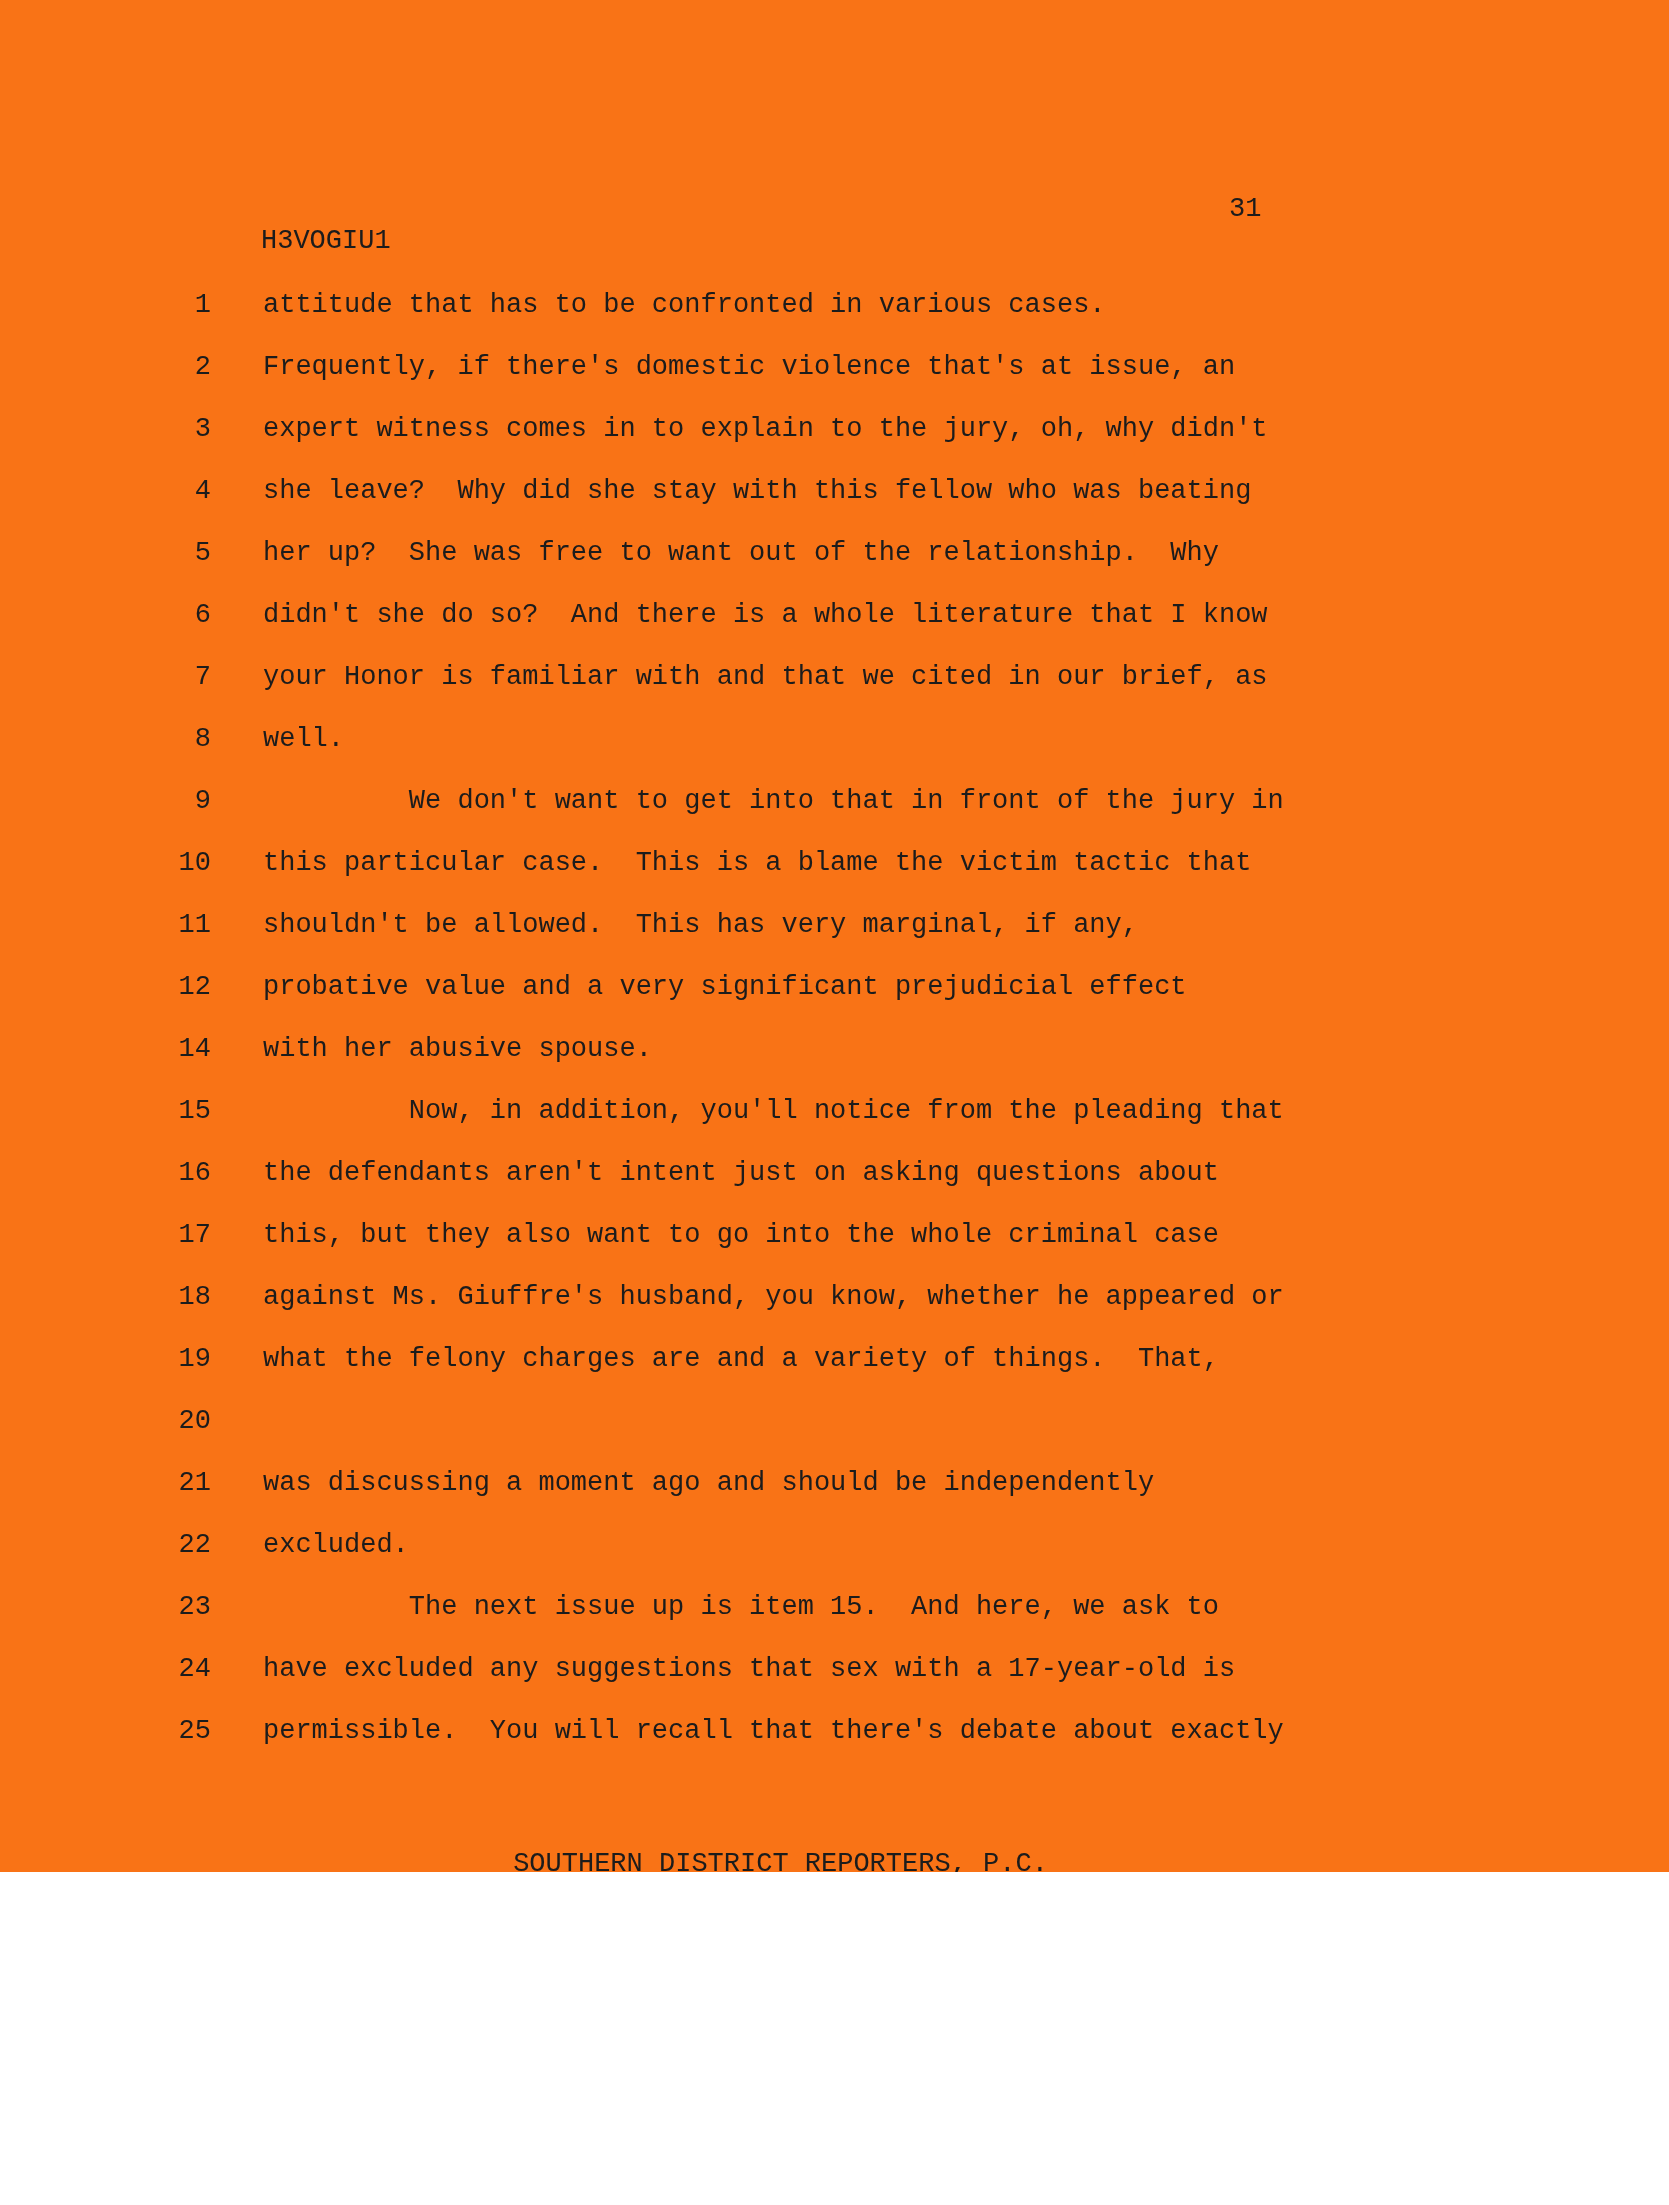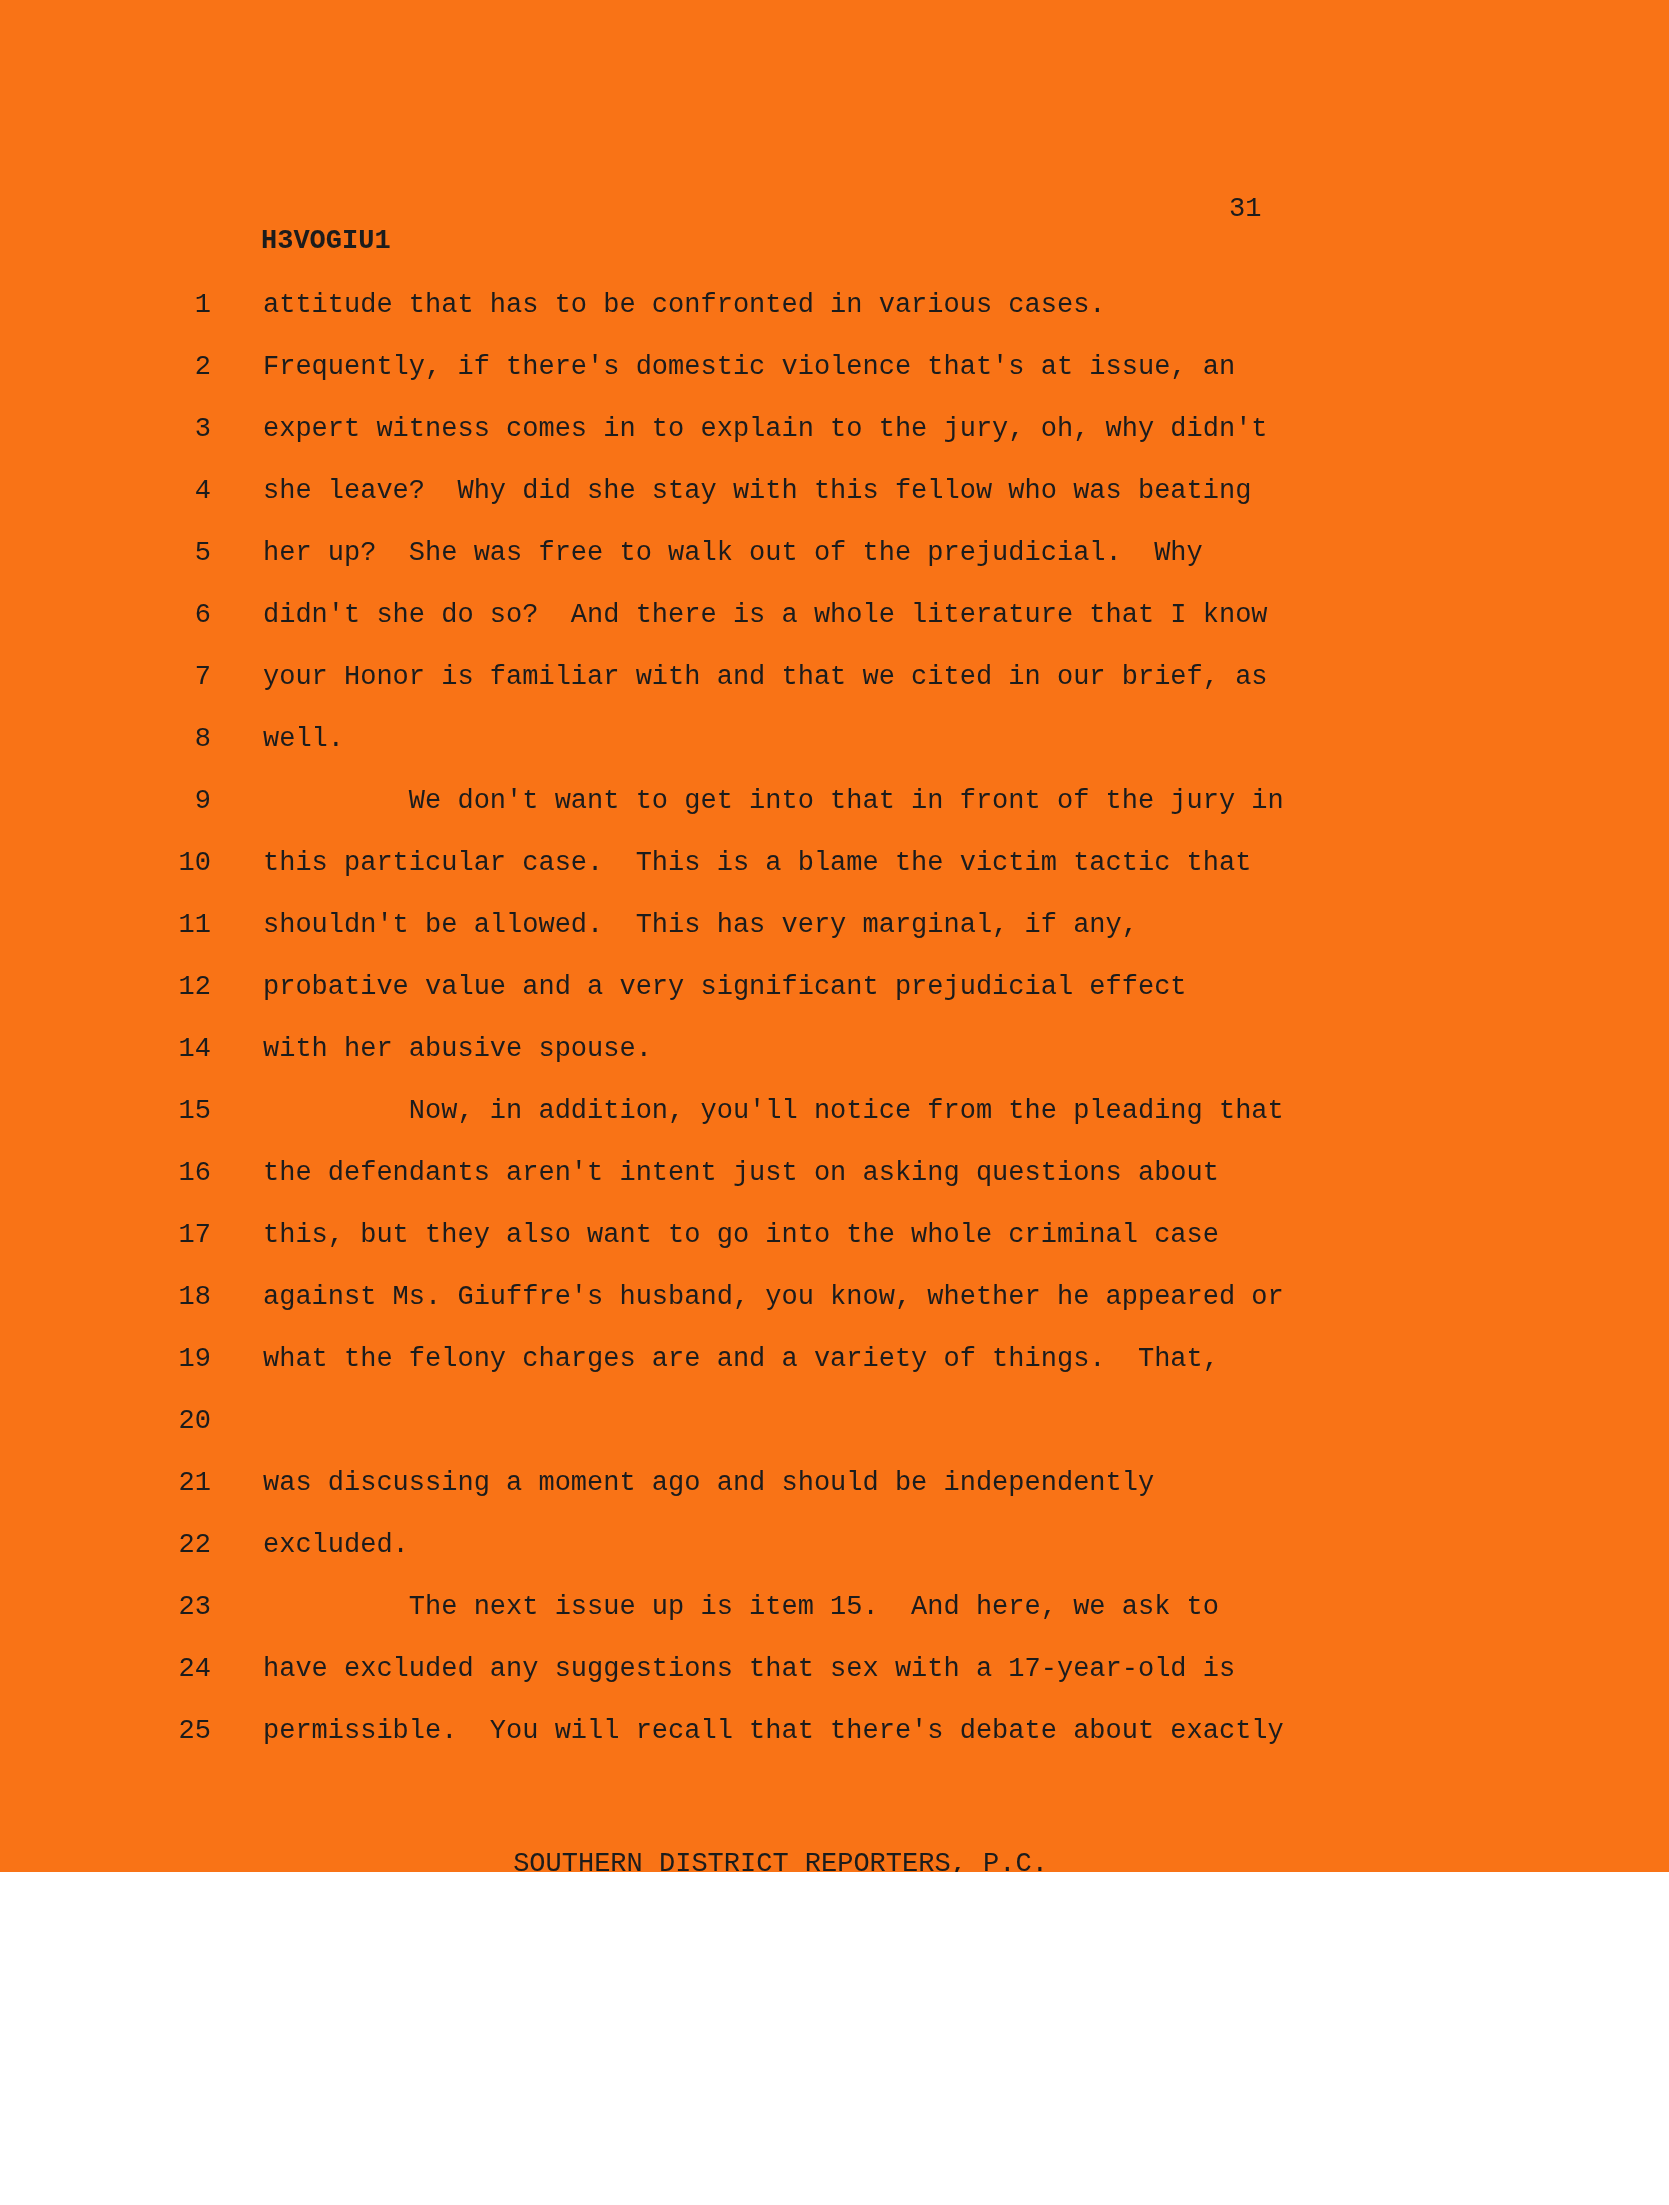--- a/index.html
+++ b/index.html
@@ -24,21 +24,20 @@
     line-height: 31px;
     white-space: pre;
   }
   .header-id {
     position: absolute;
     top: 226px;
     left: 261px;
     font-size: 27px;
     line-height: 31px;
     white-space: pre;
-    font-weight: bold;
   }
   .lines {
     position: absolute;
     top: 274px;
     left: 0;
     width: 100%;
   }
   .line {
     display: flex;
     height: 62px;
@@ -99,21 +98,21 @@
       <div class="line">
         <span class="num">3</span>
         <span class="text">expert witness comes in to explain to the jury, oh, why didn't</span>
       </div>
       <div class="line">
         <span class="num">4</span>
         <span class="text">she leave?  Why did she stay with this fellow who was beating</span>
       </div>
       <div class="line">
         <span class="num">5</span>
-        <span class="text">her up?  She was free to walk out of the prejudicial.  Why</span>
+        <span class="text">her up?  She was free to want out of the relationship.  Why</span>
       </div>
       <div class="line">
         <span class="num">6</span>
         <span class="text">didn't she do so?  And there is a whole literature that I know</span>
       </div>
       <div class="line">
         <span class="num">7</span>
         <span class="text">your Honor is familiar with and that we cited in our brief, as</span>
       </div>
       <div class="line">

